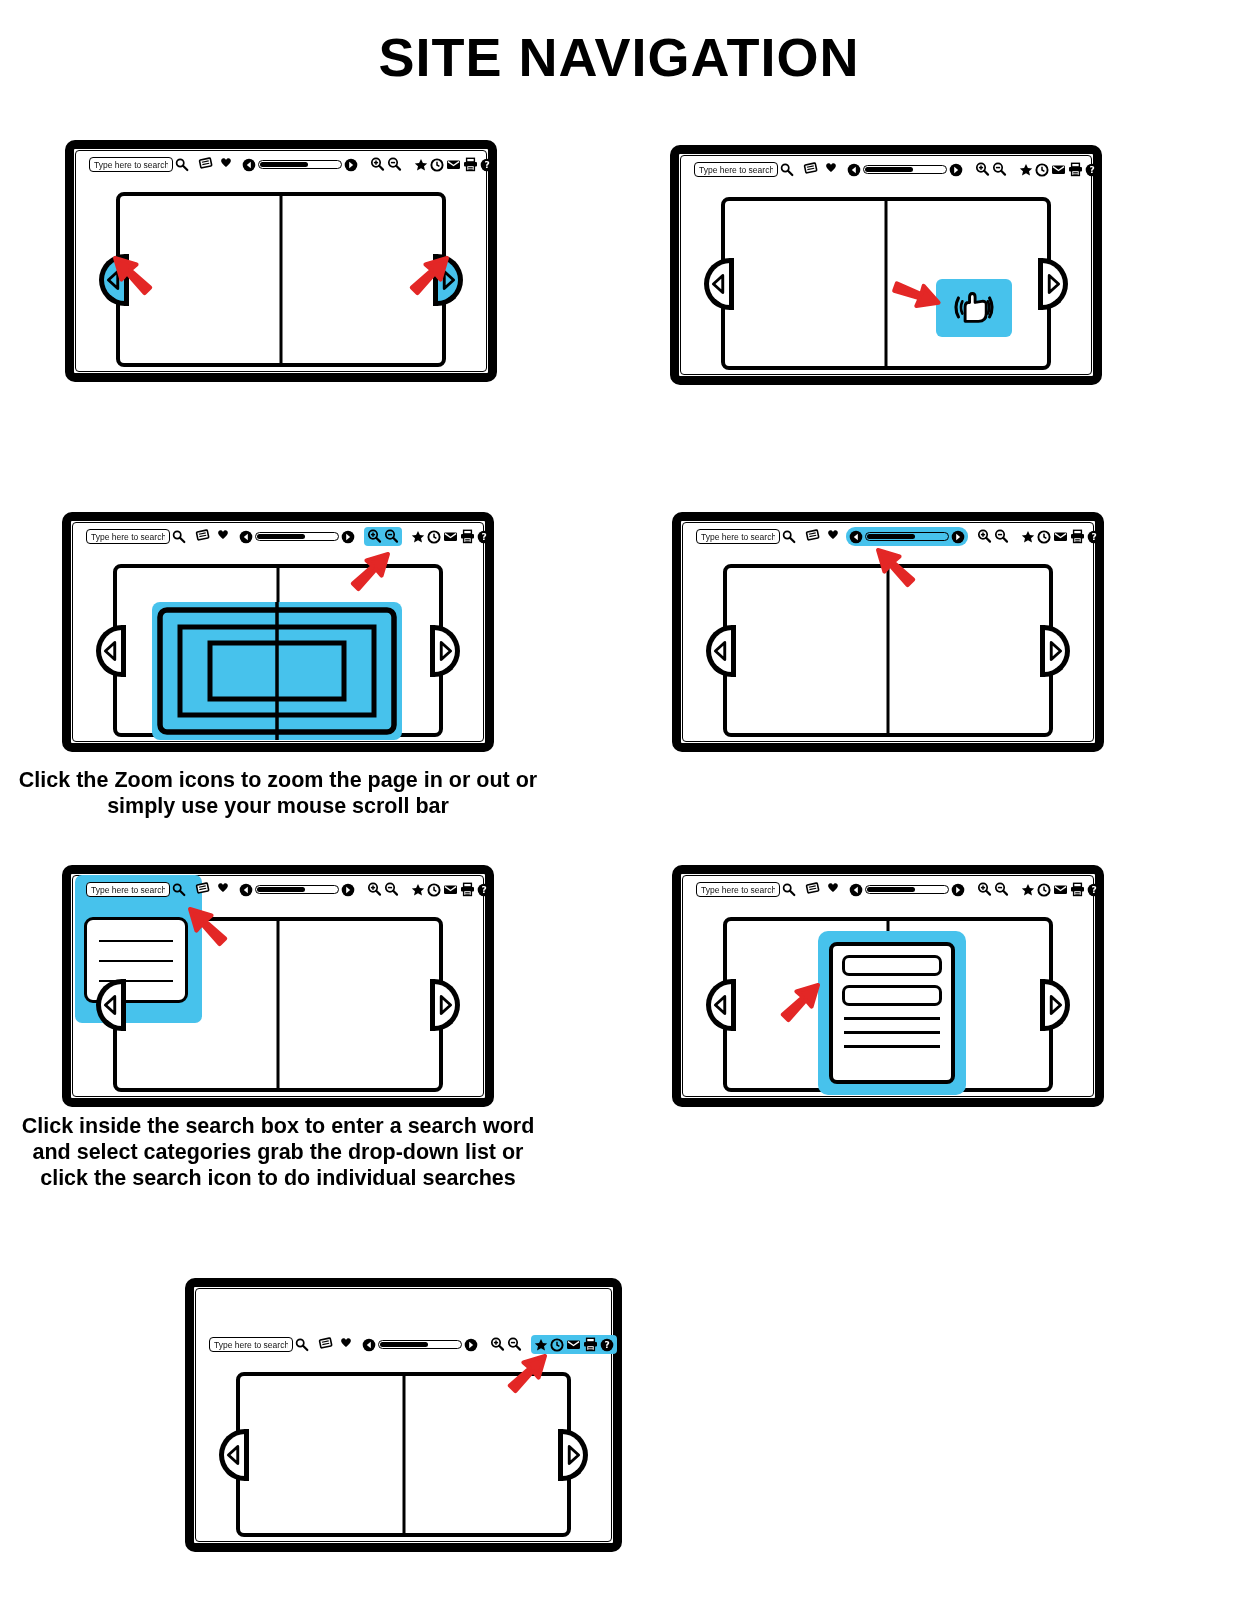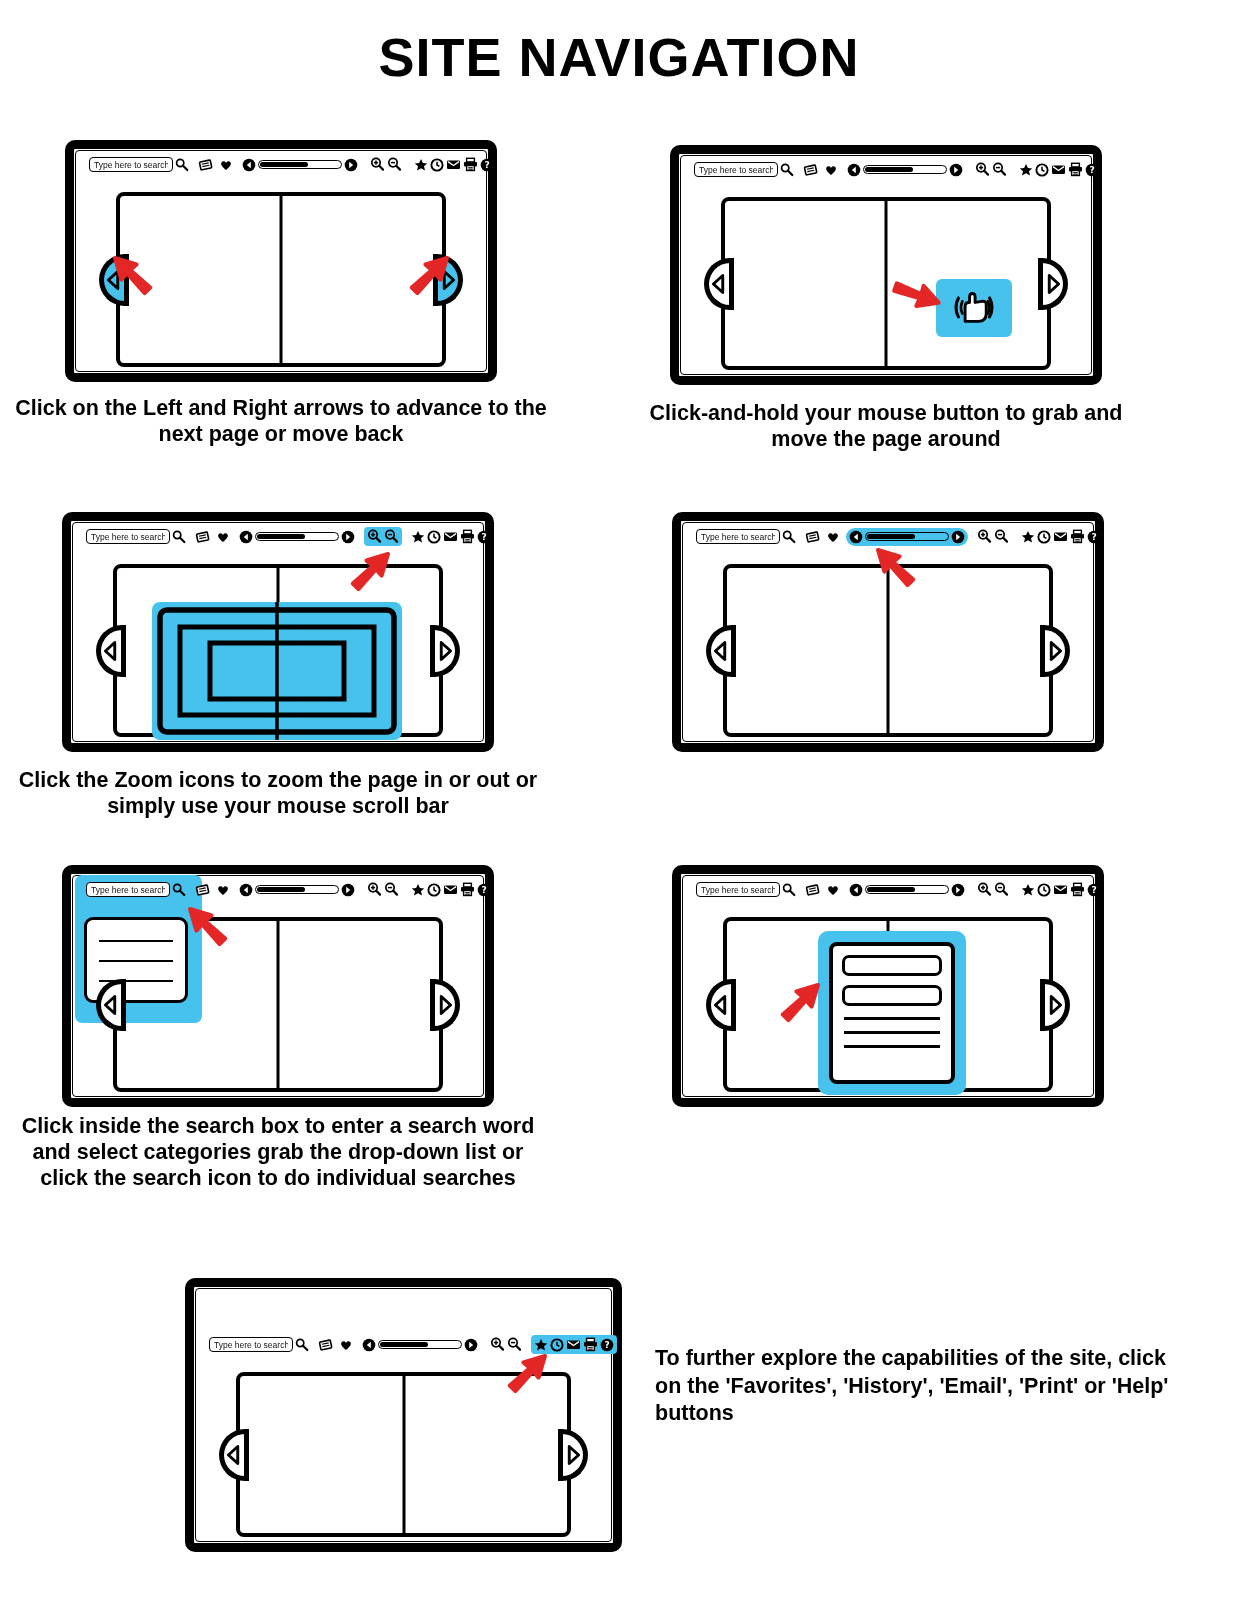--- a/index.html
+++ b/index.html
@@ -6,21 +6,21 @@
   .page{position:relative;width:1238px;height:1613px;background:#fff;
         font-family:"Liberation Sans",sans-serif;color:#000;overflow:hidden;}
   .title{position:absolute;left:0;right:0;top:26px;text-align:center;
          font-size:54px;font-weight:900;letter-spacing:1px;}
   .panel{position:absolute;}
   .viewer-slot{position:relative;width:100%;height:100%;}
   
   .viewer{position:absolute;inset:0;border:9px solid #000;border-radius:10px;
           background:#fff;box-sizing:border-box;display:flex;flex-direction:column;}
   .viewer-inner{position:absolute;inset:1px;border:1.5px solid #000;border-radius:4px;pointer-events:none;}
-  .toolbar{display:flex;align-items:center;gap:6px;margin:6px 6px 0 12px;position:relative;z-index:2;}
+  .toolbar{display:flex;gap:6px;margin:6px 6px 0 12px;position:relative;z-index:2;}
   .searchbox{width:84px;height:15px;border:1.4px solid #000;border-radius:4px;
              font-size:8.5px;padding:0 4px;font-family:"Liberation Sans",sans-serif;box-sizing:border-box;}
   .searchbox::placeholder{color:#111;opacity:1;}
   .ic{width:14px;height:14px;flex:0 0 auto;display:block;}
   .ic15{width:15px;height:15px;}
   .grp{display:flex;align-items:center;gap:2px;border-radius:4px;padding:2px 3px;background:transparent;}
   .track{width:84px;height:9px;border:1.6px solid #000;border-radius:5px;display:flex;align-items:center;box-sizing:border-box;}
   .thumb{width:48px;height:5px;background:#000;border-radius:3px;margin-left:1px;}
   .pages-wrap{flex:1;margin:18px 42px 6px 42px;position:relative;}
   .pages{position:absolute;inset:0;border:4px solid #000;border-radius:8px;background:#fff;}
@@ -163,21 +163,20 @@
     </div>
   </div>
 
       <svg class="cursor" style="left:46px;top:114px;" viewBox="0 0 60 60">
         <polygon points="5,5 32,13 24,20 49,42 42,49 20,24 13,32" fill="#E32726" stroke="#E32726" stroke-width="5" stroke-linejoin="round"></polygon>
       </svg>
       <svg class="cursor flip" style="right:46px;top:114px;" viewBox="0 0 60 60">
         <polygon points="5,5 32,13 24,20 49,42 42,49 20,24 13,32" fill="#E32726" stroke="#E32726" stroke-width="5" stroke-linejoin="round"></polygon>
       </svg>
     </div>
-    <div class="caption">Click on the Left and Right arrows to advance to the next page or move back</div>
   </div>
 
   <div class="panel p2">
     <div class="viewer-slot v-grab">
   <div class="viewer">
     <div class="viewer-inner"></div>
     <div class="toolbar">
       <span class="grp grp-search">
         <input class="searchbox" type="text" placeholder="Type here to search" style="">
         <svg class="ic" viewBox="0 0 14 14">
@@ -269,21 +268,20 @@
           <path d="M8,9 Q3.5,17.5 8,26" fill="none" stroke="#000" stroke-width="2.8" stroke-linecap="round"></path>
           <path d="M11.5,12 Q9,17.5 11.5,23" fill="none" stroke="#000" stroke-width="2.4" stroke-linecap="round"></path>
           <path d="M36,9 Q40.5,17.5 36,26" fill="none" stroke="#000" stroke-width="2.8" stroke-linecap="round"></path>
           <path d="M34.5,12 Q37,17.5 34.5,23" fill="none" stroke="#000" stroke-width="2.4" stroke-linecap="round"></path>
         </svg>
       </div>
       <svg class="cursor" style="left:218px;top:124px;transform:rotate(155deg);" viewBox="0 0 60 60">
         <polygon points="5,5 32,13 24,20 49,42 42,49 20,24 13,32" fill="#E32726" stroke="#E32726" stroke-width="5" stroke-linejoin="round"></polygon>
       </svg>
     </div>
-    <div class="caption">Click-and-hold your mouse button to grab and move the page around</div>
   </div>
 
   <div class="panel p3">
     <div class="viewer-slot v-zoom">
   <div class="viewer">
     <div class="viewer-inner"></div>
     <div class="toolbar">
       <span class="grp grp-search">
         <input class="searchbox" type="text" placeholder="Type here to search" style="">
         <svg class="ic" viewBox="0 0 14 14">
@@ -777,14 +775,13 @@
         </svg>
       </div>
     </div>
   </div>
 
       <svg class="cursor flip" style="left:316px;top:74px;" viewBox="0 0 60 60">
         <polygon points="5,5 32,13 24,20 49,42 42,49 20,24 13,32" fill="#E32726" stroke="#E32726" stroke-width="5" stroke-linejoin="round"></polygon>
       </svg>
     </div>
   </div>
-  <div class="caption-side">To further explore the capabilities of the site, click on the 'Favorites', 'History', 'Email', 'Print' or 'Help' buttons</div>
 </div>
 
 </body></html>

